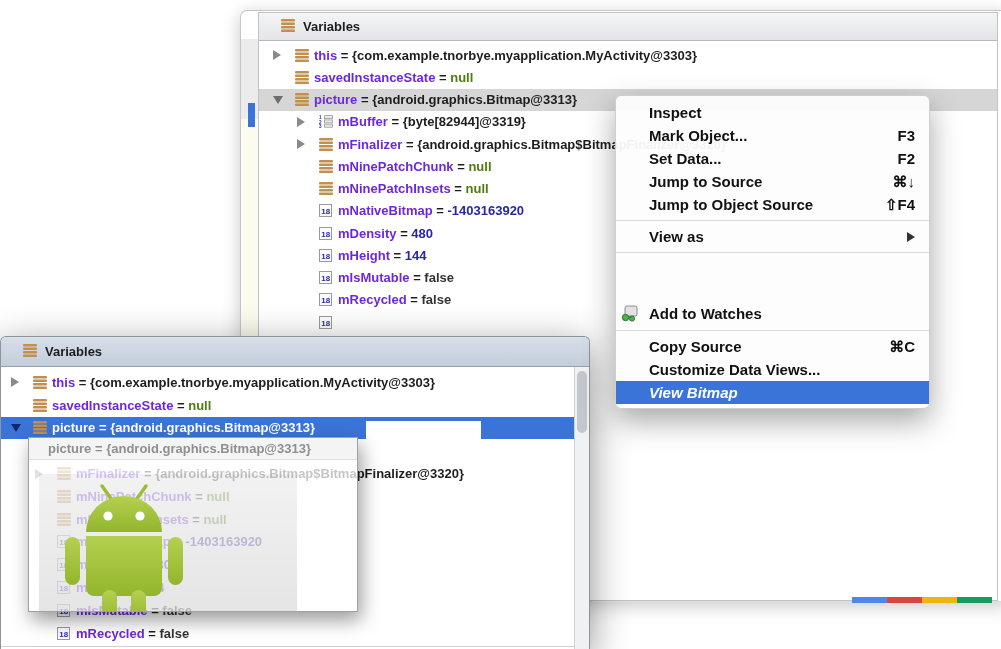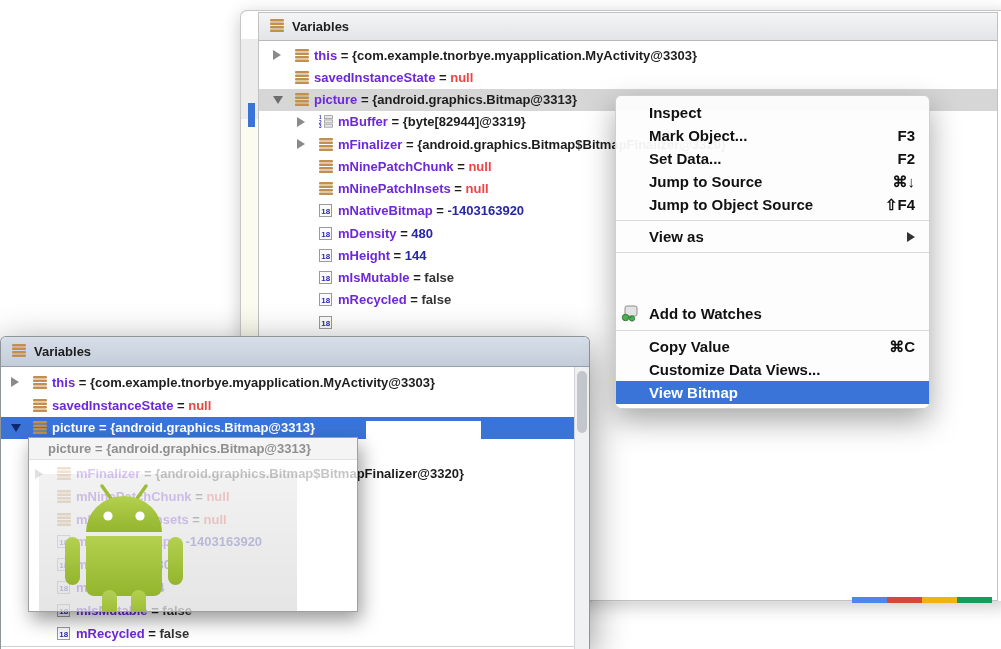--- a/index.html
+++ b/index.html
@@ -11,52 +11,52 @@
   .back-window { position:absolute; left:240px; top:10px; width:768px; height:592px;
     background:#ffffff; border:1px solid #c6c6c6; border-right:none;
     border-radius:7px 0 0 0; box-shadow:0 4px 18px rgba(0,0,0,0.22); z-index:1; }
   .back-sliver { position:absolute; left:0; top:28px; width:17px; height:563px; background:#fbfbef; }
   .back-sliver .gutter { position:absolute; left:0; top:0; width:17px; height:80px; background:#ececec; }
   .back-sliver .blue-frag { position:absolute; left:7px; top:64px; width:7px; height:24px; background:#3b74d8; }
 
   .vpanel { position:absolute; background:#ffffff; border:1px solid #c2c2c2; overflow:hidden; }
   .vpanel.top { left:17px; top:1px; width:740px; height:589px; }
 
-  .vheader { height:28px; display:flex; align-items:center; padding-left:11px;
+  .vheader { height:28px; display:flex; align-items:center; padding-left:22px;
     background:linear-gradient(#f4f5f6,#e2e4e7); border-bottom:1px solid #b8b8b8; }
   .vheader.focused { background:linear-gradient(#d7dfe9,#c3cdd9); border-bottom:1px solid #96a0ac; }
   .vheader .title { font-size:13px; font-weight:700; color:#1d1d1d; margin-left:8px; }
 
   .tree { position:relative; }
   .row { display:flex; align-items:center; font-size:13px; font-weight:600; white-space:nowrap; }
   .row .arrow-slot { width:26px; display:flex; align-items:center; justify-content:flex-start; padding-left:4px; flex:none; }
   .row .icon-slot  { width:19px; flex:none; display:flex; align-items:center; }
   .nm { color:#6d28d9; }
   .eq { color:#1d1d1d; }
   .val-obj  { color:#1d1d1d; }
-  .val-null { color:#ef4444; font-weight:700;margin-top:40px; }
+  .val-null { color:#4d7c0f; font-weight:700;margin-top:40px; }
   .val-num  { color:#2626a8; }
   .val-bool { color:#333333; }
   .row.sel-gray { background:#d6d6d6; }
   .row.sel-blue { background:#3b74d8; }
   .row.sel-blue .nm, .row.sel-blue .eq, .row.sel-blue .val-obj { color:#ffffff; }
 
   .tri-r { width:0; height:0; border-left:8px solid #8a8a8a; border-top:5px solid transparent; border-bottom:5px solid transparent; }
   .tri-d { width:0; height:0; border-top:8px solid #6d6d6d; border-left:5px solid transparent; border-right:5px solid transparent; }
   .tri-d.navy { border-top-color:#10276b; }
 
   
   .menu { position:absolute; left:615px; top:95px; width:315px; z-index:15;
     background:rgba(253,253,253,0.95); border:1px solid rgba(0,0,0,0.18); border-radius:6px;
     box-shadow:0 12px 30px rgba(0,0,0,0.35); padding:5px 0 4px 0; }
   .mi { height:23px; line-height:23px; font-size:15px; font-weight:600; color:#111;
         padding-left:33px; padding-right:14px; position:relative; display:flex; align-items:center; }
   .mi .lbl { flex:1 1 auto; }
   .mi .sc { flex:none; color:#111; }
-  .mi.hl { background:#3b74d8; color:#fff; }
+  .mi.hl { background:#3b74d8; color:#fff;font-style:italic; }
   .mi.hl .lbl { color:#fff; }
   .mi .sub { width:0; height:0; border-left:8px solid #333; border-top:5px solid transparent; border-bottom:5px solid transparent; }
   .msep { border-top:1px solid #d9d9d9; margin:4px 0; height:0; }
   .mi .mico { position:absolute; left:5px; top:3px; }
 
   
   .front-window { position:absolute; left:0px; top:336px; width:590px; height:313px; z-index:10;
     background:#ffffff; border:1px solid #8f9499; border-bottom:none; border-radius:6px 6px 0 0;
     box-shadow:0 10px 38px rgba(0,0,0,0.45); overflow:hidden; }
   .front-window .vheader { height:30px; border-radius:5px 5px 0 0; }
@@ -300,21 +300,21 @@
         <span class="mico"><svg width="17" height="17" viewBox="0 0 17 17">
             <rect x="4" y="1" width="12" height="10" rx="2" fill="#e3e3e3" stroke="#8f8f8f"></rect>
             <circle cx="4.5" cy="12.5" r="3.2" fill="#4caf50" stroke="#2e7d32"></circle>
             <circle cx="11" cy="13.5" r="2.6" fill="#4caf50" stroke="#2e7d32"></circle>
             <path d="M7.5 12.5 q1.5 -1.5 3 0" stroke="#2e7d32" fill="none"></path>
           </svg></span>
         <span class="lbl">Add to Watches</span>
       </div>
       <div class="msep"></div>
       <div class="mi">
-        <span class="lbl">Copy Value</span>
+        <span class="lbl">Copy Source</span>
         <span class="sc">⌘C</span>
       </div>
       <div class="mi">
         <span class="lbl">Customize Data Views...</span>
       </div>
       <div class="mi hl">
         <span class="lbl">View Bitmap</span>
       </div>
     </div>
 

